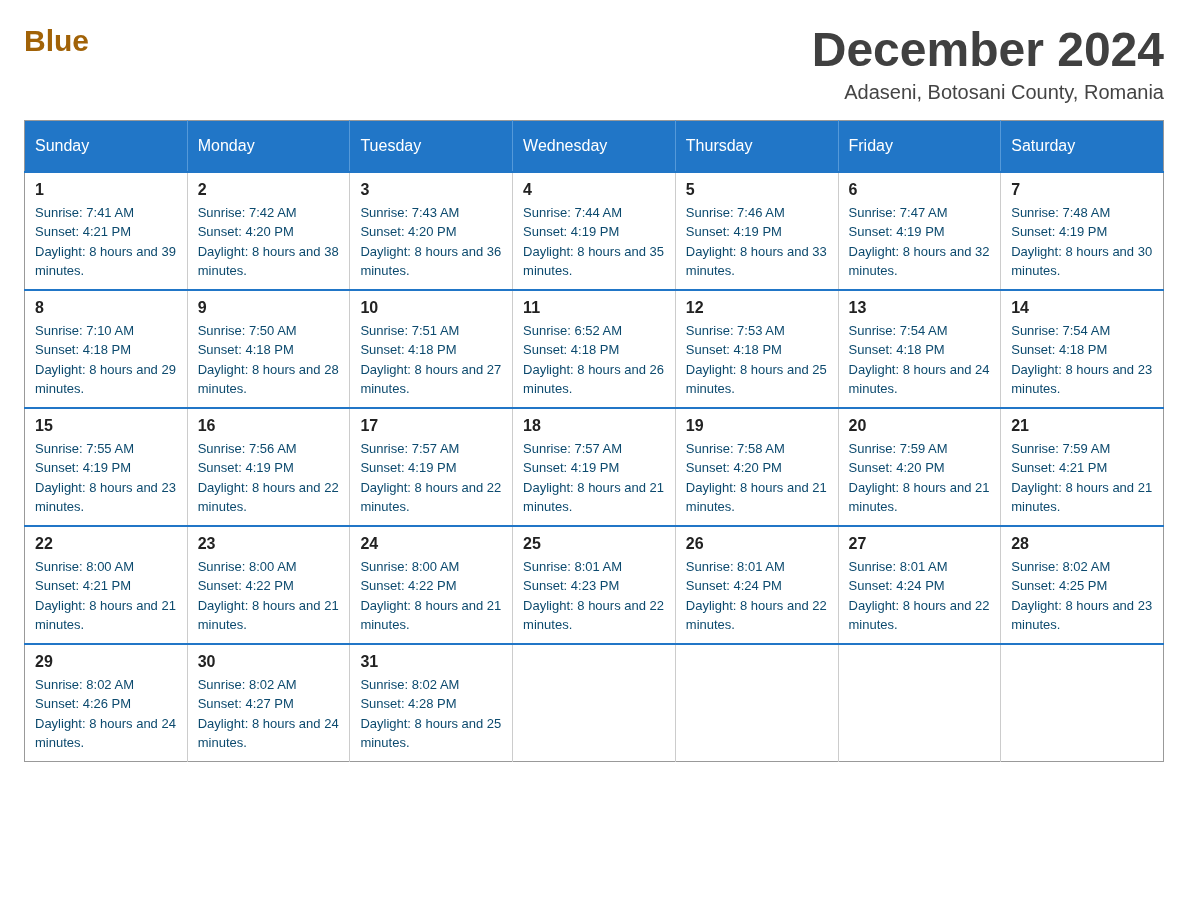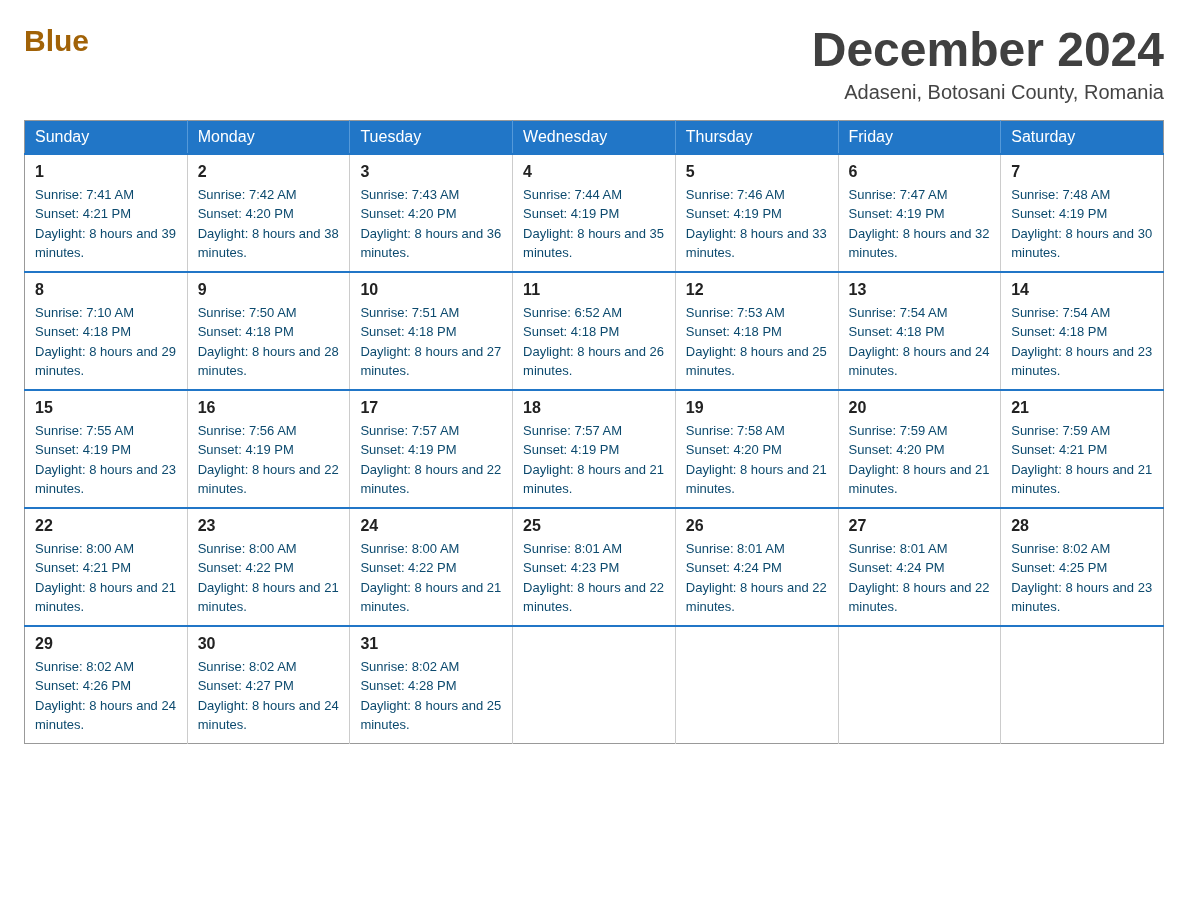--- a/index.html
+++ b/index.html
@@ -34,21 +34,21 @@
     .calendar {
       width: 100%;
       border-collapse: collapse;
       border: 1px solid #999;
     }
     .calendar th {
       background-color: #2176c7;
       color: #fff;
       font-size: 16px;
       font-weight: normal;
-      padding: 7px 10px;
+      padding: 16px 10px;
       text-align: left;
       border-right: 1px solid #5599d9;
     }
     .calendar th:last-child {
       border-right: none;
     }
     .calendar td {
       vertical-align: top;
       padding: 8px 10px;
       border-top: 2px solid #2176c7;

